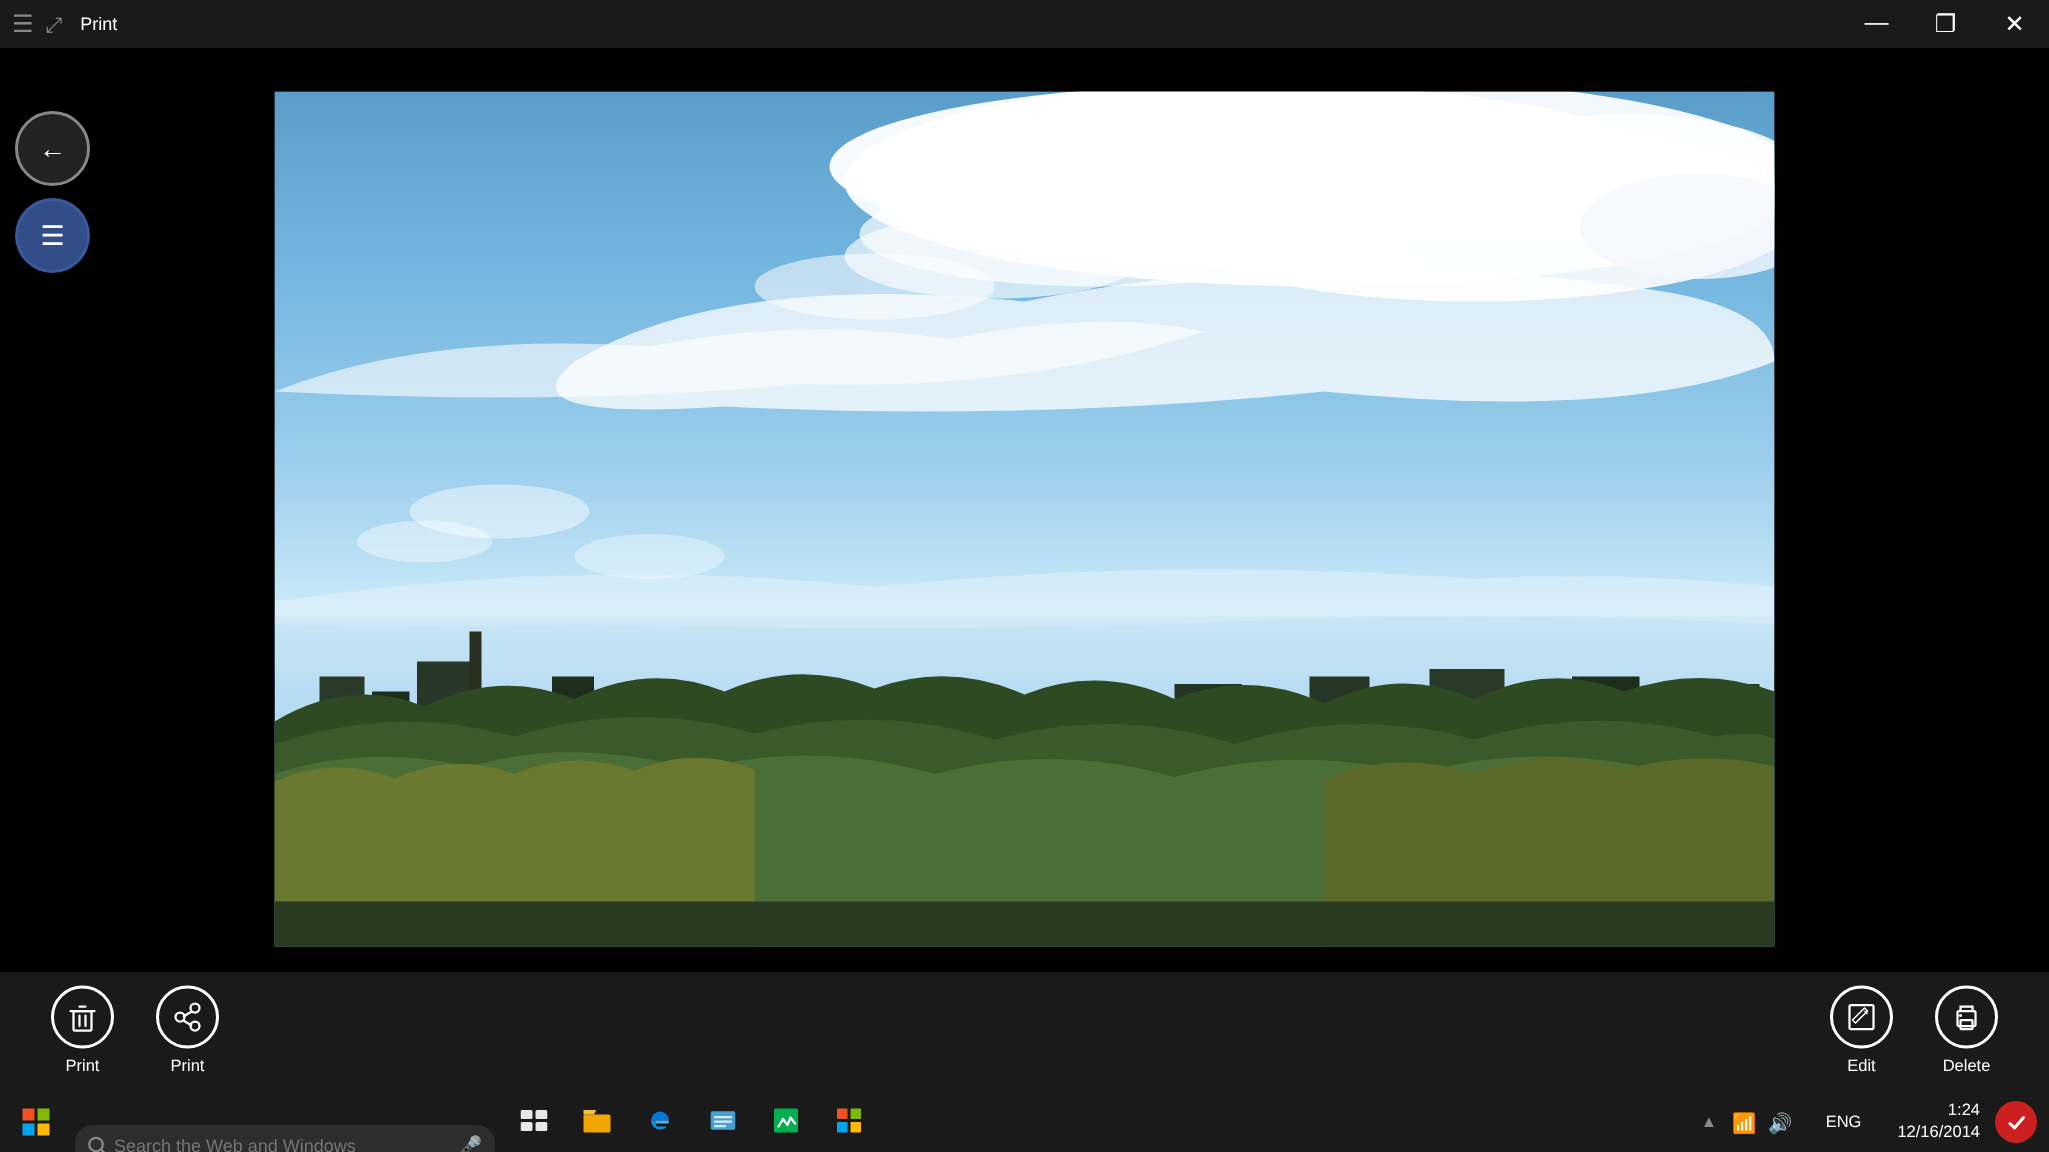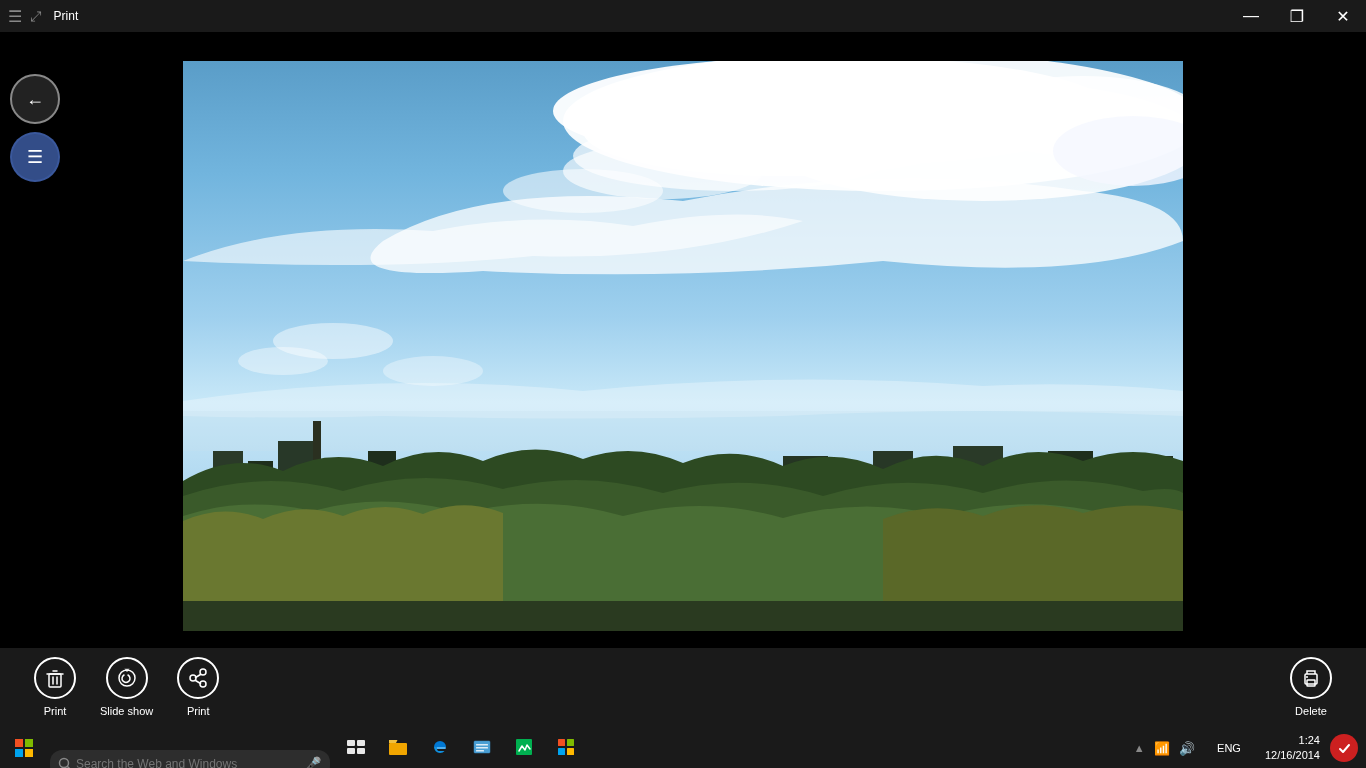--- a/index.html
+++ b/index.html
@@ -208,45 +208,45 @@
         <path d="M9 10v7M13 10v7" stroke="white" stroke-width="1.5" stroke-linecap="round"></path>
         <path d="M3 7h16" stroke="white" stroke-width="1.5" stroke-linecap="round"></path>
         <path d="M9 4h4" stroke="white" stroke-width="1.5" stroke-linecap="round"></path>
       </svg>
     </div>
     <span class="tool-label">Print</span>
   </div>
 
 
 
-  <div class="tool-item">
-    <div class="tool-icon">
-      <svg width="22" height="22" viewBox="0 0 22 22" fill="none" xmlns="http://www.w3.org/2000/svg">
-        <circle cx="11" cy="11" r="8" stroke="white" stroke-width="1.5" fill="none"></circle>
-        <path d="M8 8a4 4 0 104 0" stroke="white" stroke-width="1.5" fill="none" stroke-linecap="round"></path>
-        <path d="M11 4V2M11 4l-1.5-2M11 4l1.5-2" stroke="white" stroke-width="1" stroke-linecap="round"></path>
-      </svg>
-    </div>
-    <span class="tool-label">Slide show</span>
-  </div>
 
   <div class="tool-item">
     <div class="tool-icon">
       <svg width="22" height="22" viewBox="0 0 22 22" fill="none" xmlns="http://www.w3.org/2000/svg">
         <path d="M16 8a3 3 0 100-6 3 3 0 000 6z" stroke="white" stroke-width="1.5" fill="none"></path>
         <path d="M6 14a3 3 0 100-6 3 3 0 000 6z" stroke="white" stroke-width="1.5" fill="none"></path>
         <path d="M16 20a3 3 0 100-6 3 3 0 000 6z" stroke="white" stroke-width="1.5" fill="none"></path>
         <path d="M8.5 10.5l5-3M8.5 13.5l5 3" stroke="white" stroke-width="1.5" stroke-linecap="round"></path>
       </svg>
     </div>
     <span class="tool-label">Print</span>
   </div>
 
   <div class="tool-spacer"></div>
 
+  <div class="tool-item">
+    <div class="tool-icon">
+      <svg width="22" height="22" viewBox="0 0 22 22" fill="none" xmlns="http://www.w3.org/2000/svg">
+        <rect x="3" y="3" width="16" height="16" rx="1" stroke="white" stroke-width="1.5" fill="none"></rect>
+        <path d="M7 15l2-2 6-6-2-2-6 6-2 2 2 2z" stroke="white" stroke-width="1" fill="none"></path>
+        <path d="M13 7l2 2" stroke="white" stroke-width="1"></path>
+      </svg>
+    </div>
+    <span class="tool-label">Edit</span>
+  </div>
 
   <div class="tool-item">
     <div class="tool-icon">
       <svg width="22" height="22" viewBox="0 0 22 22" fill="none" xmlns="http://www.w3.org/2000/svg">
         <rect x="5" y="7" width="12" height="10" rx="1" stroke="white" stroke-width="1.5" fill="none"></rect>
         <rect x="7" y="13" width="8" height="6" rx="0.5" stroke="white" stroke-width="1.5" fill="none"></rect>
         <path d="M7 7V4h8v3" stroke="white" stroke-width="1.5" fill="none"></path>
         <circle cx="7" cy="10" r="1" fill="white"></circle>
       </svg>
     </div>

